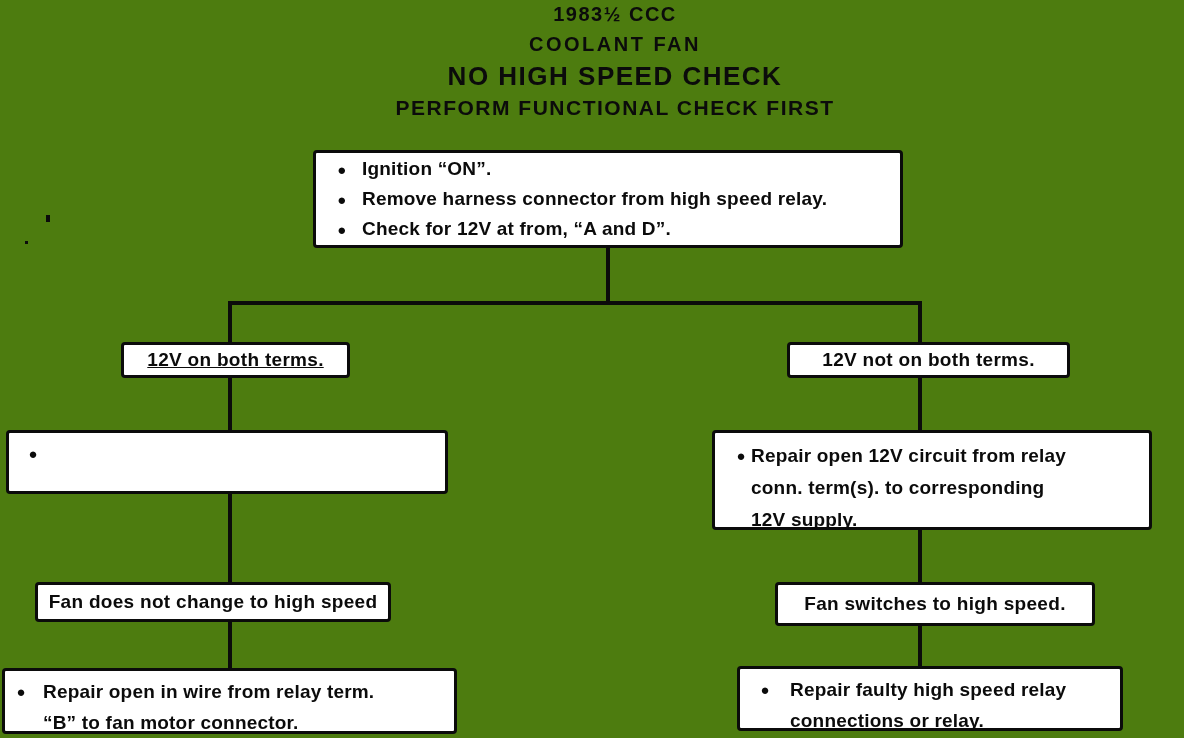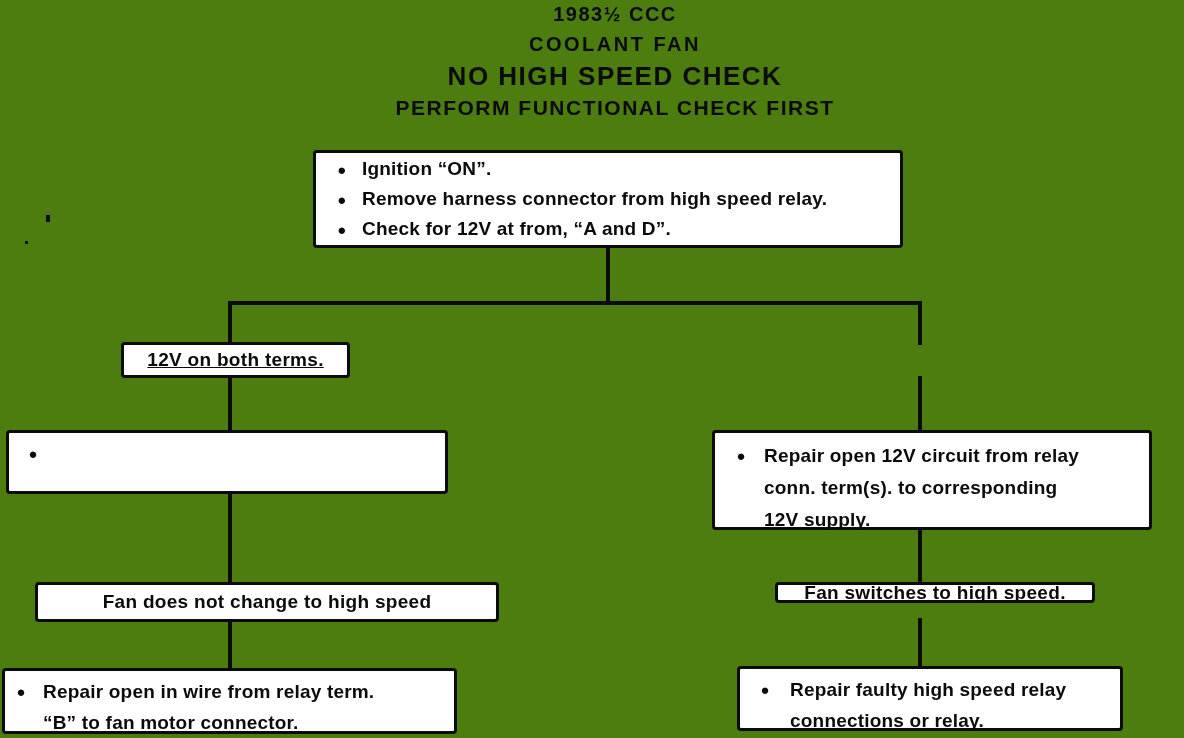--- a/index.html
+++ b/index.html
@@ -118,45 +118,48 @@
 
   <div class="line" style="left:606px; top:246px; width:4px; height:59px;"></div>
   <div class="line" style="left:228px; top:301px; width:694px; height:4px;"></div>
   <div class="line" style="left:228px; top:301px; width:4px; height:44px;"></div>
   <div class="line" style="left:918px; top:301px; width:4px; height:44px;"></div>
 
   <div class="box cond-box" style="left:121px; top:342px; width:229px; height:36px;text-decoration:underline;">
     <span>12V on both terms.</span>
   </div>
 
+  <div class="box cond-box" style="left:787px; top:342px; width:283px; height:36px;">
+    <span>12V not on both terms.</span>
+  </div>
 
   <div class="line" style="left:228px; top:376px; width:4px; height:56px;"></div>
   <div class="line" style="left:228px; top:492px; width:4px; height:92px;"></div>
   <div class="line" style="left:228px; top:620px; width:4px; height:50px;"></div>
 
   <div class="line" style="left:918px; top:376px; width:4px; height:56px;"></div>
   <div class="line" style="left:918px; top:528px; width:4px; height:57px;"></div>
   <div class="line" style="left:918px; top:618px; width:4px; height:51px;"></div>
 
   <div class="box action-box" style="left:6px; top:430px; width:442px; height:64px; padding-top:5px;">
     <span class="bullet" style="margin-left:14px; line-height:31px;">●</span>
   </div>
 
   <div class="box action-box" style="left:712px; top:430px; width:440px; height:100px; padding-top:7px;">
     <span class="bullet" style="margin-left:16px; line-height:32px;">●</span>
-    <div class="action-text" style="margin-left:13px; line-height:32px;">Repair open 12V circuit from relay
+    <div class="action-text" style="line-height:32px;">Repair open 12V circuit from relay
 conn. term(s). to corresponding
 12V supply.</div>
   </div>
 
-  <div class="box cond-box" style="left:35px; top:582px; width:464px; height:40px;">
+  <div class="box cond-box" style="left:35px; top:582px; width:356px; height:40px;">
     <span>Fan does not change to high speed</span>
   </div>
 
-  <div class="box cond-box" style="left:775px; top:582px; width:320px; height:21px;">
+  <div class="box cond-box" style="left:775px; top:582px; width:320px; height:44px;">
     <span>Fan switches to high speed.</span>
   </div>
 
   <div class="box action-box" style="left:2px; top:668px; width:455px; height:66px; padding-top:5px;">
     <span class="bullet" style="margin-left:6px; line-height:31px;">●</span>
     <div class="action-text" style="margin-left:12px;">Repair open in wire from relay term.
 “B” to fan motor connector.</div>
   </div>
 
   <div class="box action-box" style="left:737px; top:666px; width:386px; height:65px; padding-top:5px;">

